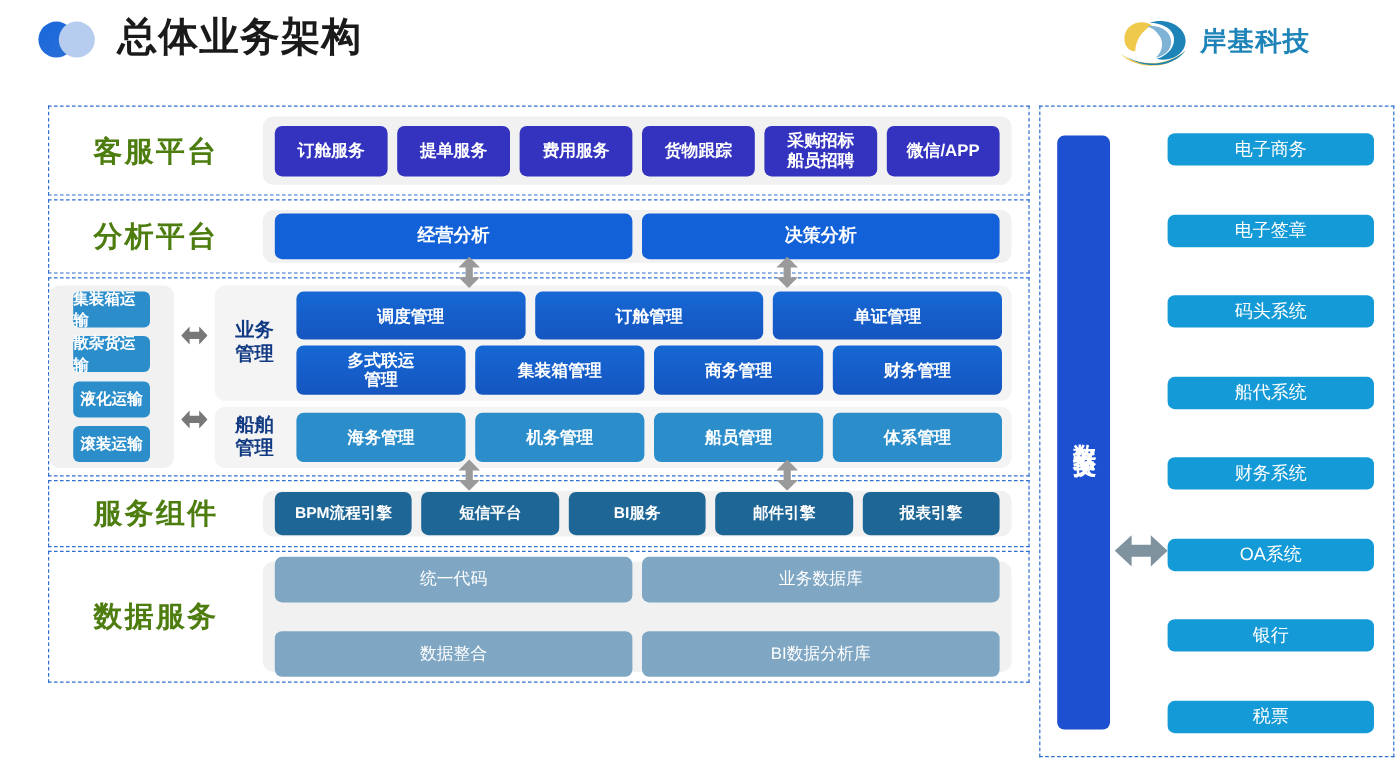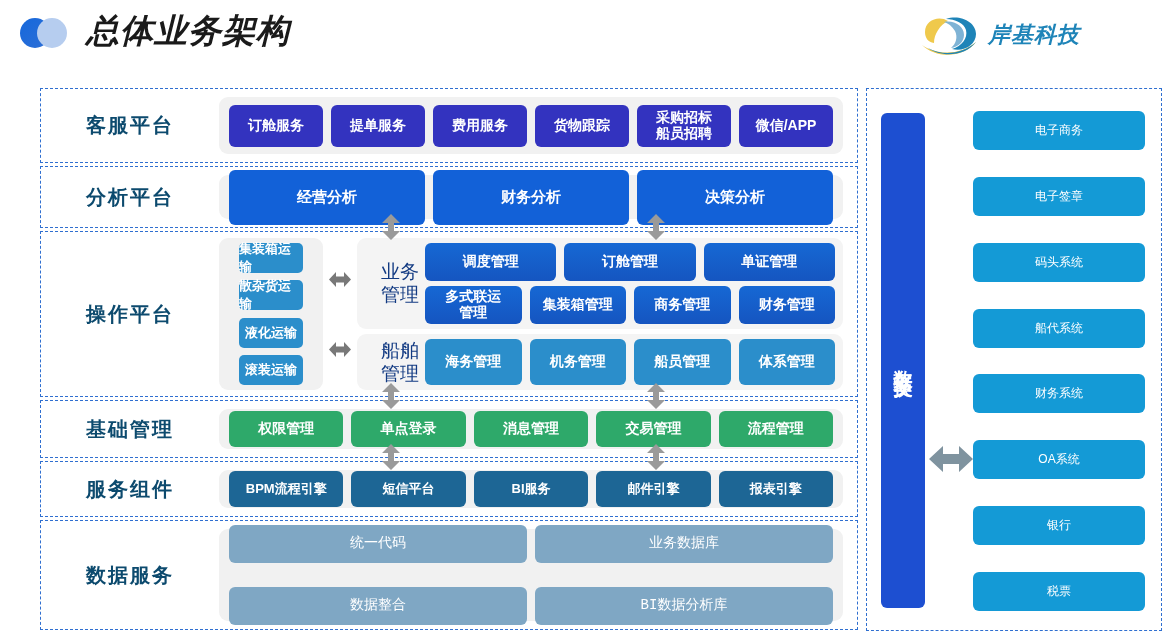--- a/index.html
+++ b/index.html
@@ -11,22 +11,22 @@
     width: 1164px;
     height: 639px;
     font-family: "Liberation Sans", "DejaVu Sans", sans-serif;
     overflow: hidden;
     position: relative;
   }
 
   
   .header {
     position: absolute;
-    left: 4px; top: 0;
-    width: 1080px; height: 78px; font-style: italic;
+    left: 16px; top: 0;
+    width: 1080px; height: 78px;
   }
   .logo-mark {
     position: absolute;
     left: 16px; top: 18px;
     width: 62px; height: 30px;
   }
   .logo-mark .c1 {
     position: absolute; left: 0; top: 0;
     width: 30px; height: 30px; border-radius: 50%;
     background: linear-gradient(135deg,#1668dc 0%, #2d6fd6 100%);
@@ -80,23 +80,23 @@
   .sec-2 { height: 62px; margin-top: 3px; }
   .sec-3 { height: 166px; margin-top: 3px; }
   .sec-4 { height: 58px; margin-top: 3px; }
   .sec-5 { height: 56px; margin-top: 3px; }
   .sec-6 { height: 110px; margin-top: 3px; }
 
   .sec-label {
     width: 178px;
     flex: none;
     text-align: center;
-    font-size: 20px;
-    font-weight: 700;
-    color: #0c4a6e;
+    font-size: 24px;
+    font-weight: 700;
+    color: #4d7c0f;
     letter-spacing: 2px;
   }
   .sec-body {
     flex: 1;
     height: calc(100% - 16px);
     margin-right: 14px;
     display: flex;
     align-items: flex-end;
   }
 
@@ -124,21 +124,21 @@
     align-items: center;
     justify-content: center;
     text-align: center;
     line-height: 1.12;
     box-sizing: border-box;
     white-space: pre-line;
   }
   
   .chip-indigo { background: #3333bf; }
   
-  .chip-blue { background: #1261d8; height: 55px; font-size: 15px; }
+  .chip-blue { background: #1261d8; height: 38px; font-size: 15px; }
   
   .chip-green { background: #2ea96a; height: 36px; font-size: 14px; }
   
   .chip-steel { background: #1d6695; height: 36px; font-size: 13px; }
   
   .chip-slate { background: #7fa7c4; height: 38px; font-size: 14px; font-weight: 400;}
 
   
   .ops-body {
     flex: 1;
@@ -198,23 +198,23 @@
     align-items: center;
     padding: 5px 8px 5px 4px;
     box-sizing: border-box;
     gap: 6px;
   }
   .ops-group.g-biz { flex: 2.08; }
   .ops-group.g-ship { flex: 1; }
   .group-title {
     width: 58px;
     flex: none;
-    text-align: right;
-    font-size: 19px;
-    font-weight: 400;
+    text-align: center;
+    font-size: 16px;
+    font-weight: 700;
     color: #123a82;
     line-height: 1.22;
     white-space: pre-line;
   }
   .grid2 {
     flex: 1;
     display: flex;
     flex-direction: column;
     gap: 5px;
     height: 100%;
@@ -283,25 +283,25 @@
   }
   .ext-list {
     position: absolute;
     left: 106px; top: 22px;
     width: 172px; height: 500px;
     display: flex;
     flex-direction: column;
     justify-content: space-between;
   }
   .ext-chip {
-    height: 39px;
+    height: 27px;
     border-radius: 6px;
     background: #149ad6;
     color: #fff;
-    font-size: 12px;
+    font-size: 15px;
     display: flex;
     align-items: center;
     justify-content: center;
   }
 </style>
 </head>
 <body>
 
 <div class="header">
   <div class="logo-mark">
@@ -336,35 +336,33 @@
         <div class="chip chip-indigo">微信/APP</div>
       </div>
     </div>
   </div>
 
   <div class="section sec-2">
     <div class="sec-label">分析平台</div>
     <div class="sec-body">
       <div class="tray">
         <div class="chip chip-blue">经营分析</div>
-        <div class="chip chip-blue">财务分析</div>
         <div class="chip chip-blue">决策分析</div>
       </div>
     </div>
 
     <svg class="varrow" style="left:340px; bottom:-13px;" viewBox="0 0 20 26">
       <path d="M10 0 L19 9 L13 9 L13 17 L19 17 L10 26 L1 17 L7 17 L7 9 L1 9 Z" fill="#9a9a9a"></path>
     </svg>
     <svg class="varrow" style="left:605px; bottom:-13px;" viewBox="0 0 20 26">
       <path d="M10 0 L19 9 L13 9 L13 17 L19 17 L10 26 L1 17 L7 17 L7 9 L1 9 Z" fill="#9a9a9a"></path>
     </svg>
   </div>
 
   <div class="section sec-3">
-    <div class="sec-label">操作平台</div>
     <div class="ops-body">
 
       <div class="ops-modes">
         <div class="mode-chip">集装箱运输</div>
         <div class="mode-chip">散杂货运输</div>
         <div class="mode-chip">液化运输</div>
         <div class="mode-chip">滚装运输</div>
       </div>
 
       <div class="ops-arrows">
@@ -411,56 +409,38 @@
       </div>
     </div>
     <svg class="varrow" style="left:340px; bottom:-13px;" viewBox="0 0 20 26">
       <path d="M10 0 L19 9 L13 9 L13 17 L19 17 L10 26 L1 17 L7 17 L7 9 L1 9 Z" fill="#9a9a9a"></path>
     </svg>
     <svg class="varrow" style="left:605px; bottom:-13px;" viewBox="0 0 20 26">
       <path d="M10 0 L19 9 L13 9 L13 17 L19 17 L10 26 L1 17 L7 17 L7 9 L1 9 Z" fill="#9a9a9a"></path>
     </svg>
   </div>
 
-  <div class="section sec-4">
-    <div class="sec-label">基础管理</div>
-    <div class="sec-body">
-      <div class="tray">
-        <div class="chip chip-green">权限管理</div>
-        <div class="chip chip-green">单点登录</div>
-        <div class="chip chip-green">消息管理</div>
-        <div class="chip chip-green">交易管理</div>
-        <div class="chip chip-green">流程管理</div>
-      </div>
-    </div>
-    <svg class="varrow" style="left:340px; bottom:-13px;" viewBox="0 0 20 26">
-      <path d="M10 0 L19 9 L13 9 L13 17 L19 17 L10 26 L1 17 L7 17 L7 9 L1 9 Z" fill="#9a9a9a"></path>
-    </svg>
-    <svg class="varrow" style="left:605px; bottom:-13px;" viewBox="0 0 20 26">
-      <path d="M10 0 L19 9 L13 9 L13 17 L19 17 L10 26 L1 17 L7 17 L7 9 L1 9 Z" fill="#9a9a9a"></path>
-    </svg>
-  </div>
 
   <div class="section sec-5">
     <div class="sec-label">服务组件</div>
     <div class="sec-body">
       <div class="tray">
         <div class="chip chip-steel">BPM流程引擎</div>
         <div class="chip chip-steel">短信平台</div>
         <div class="chip chip-steel">BI服务</div>
         <div class="chip chip-steel">邮件引擎</div>
         <div class="chip chip-steel">报表引擎</div>
       </div>
     </div>
   </div>
 
   <div class="section sec-6">
     <div class="sec-label">数据服务</div>
     <div class="sec-body">
-      <div class="tray" style="flex-direction:column; justify-content:center; gap:24px; padding:8px 10px;font-family:Liberation Mono, monospace;">
+      <div class="tray" style="flex-direction:column; justify-content:center; gap:24px; padding:8px 10px;">
         <div class="grid-row" style="width:100%;">
           <div class="chip chip-slate">统一代码</div>
           <div class="chip chip-slate">业务数据库</div>
         </div>
         <div class="grid-row" style="width:100%;">
           <div class="chip chip-slate">数据整合</div>
           <div class="chip chip-slate">BI数据分析库</div>
         </div>
       </div>
     </div>

